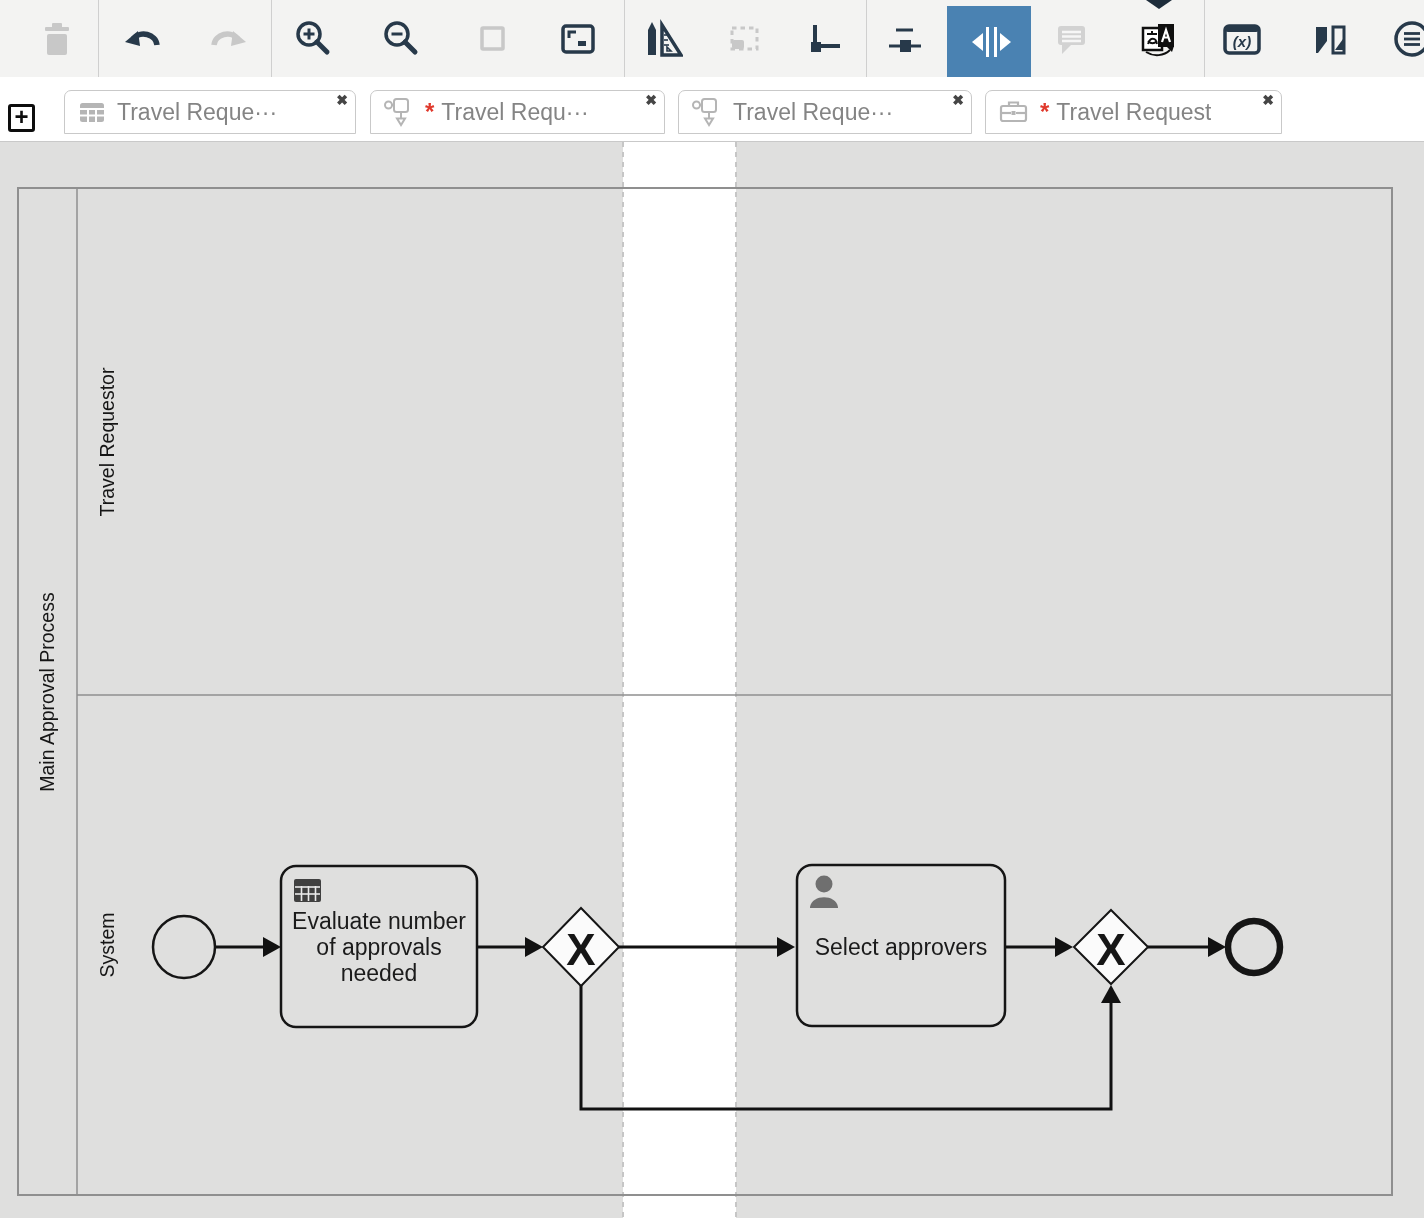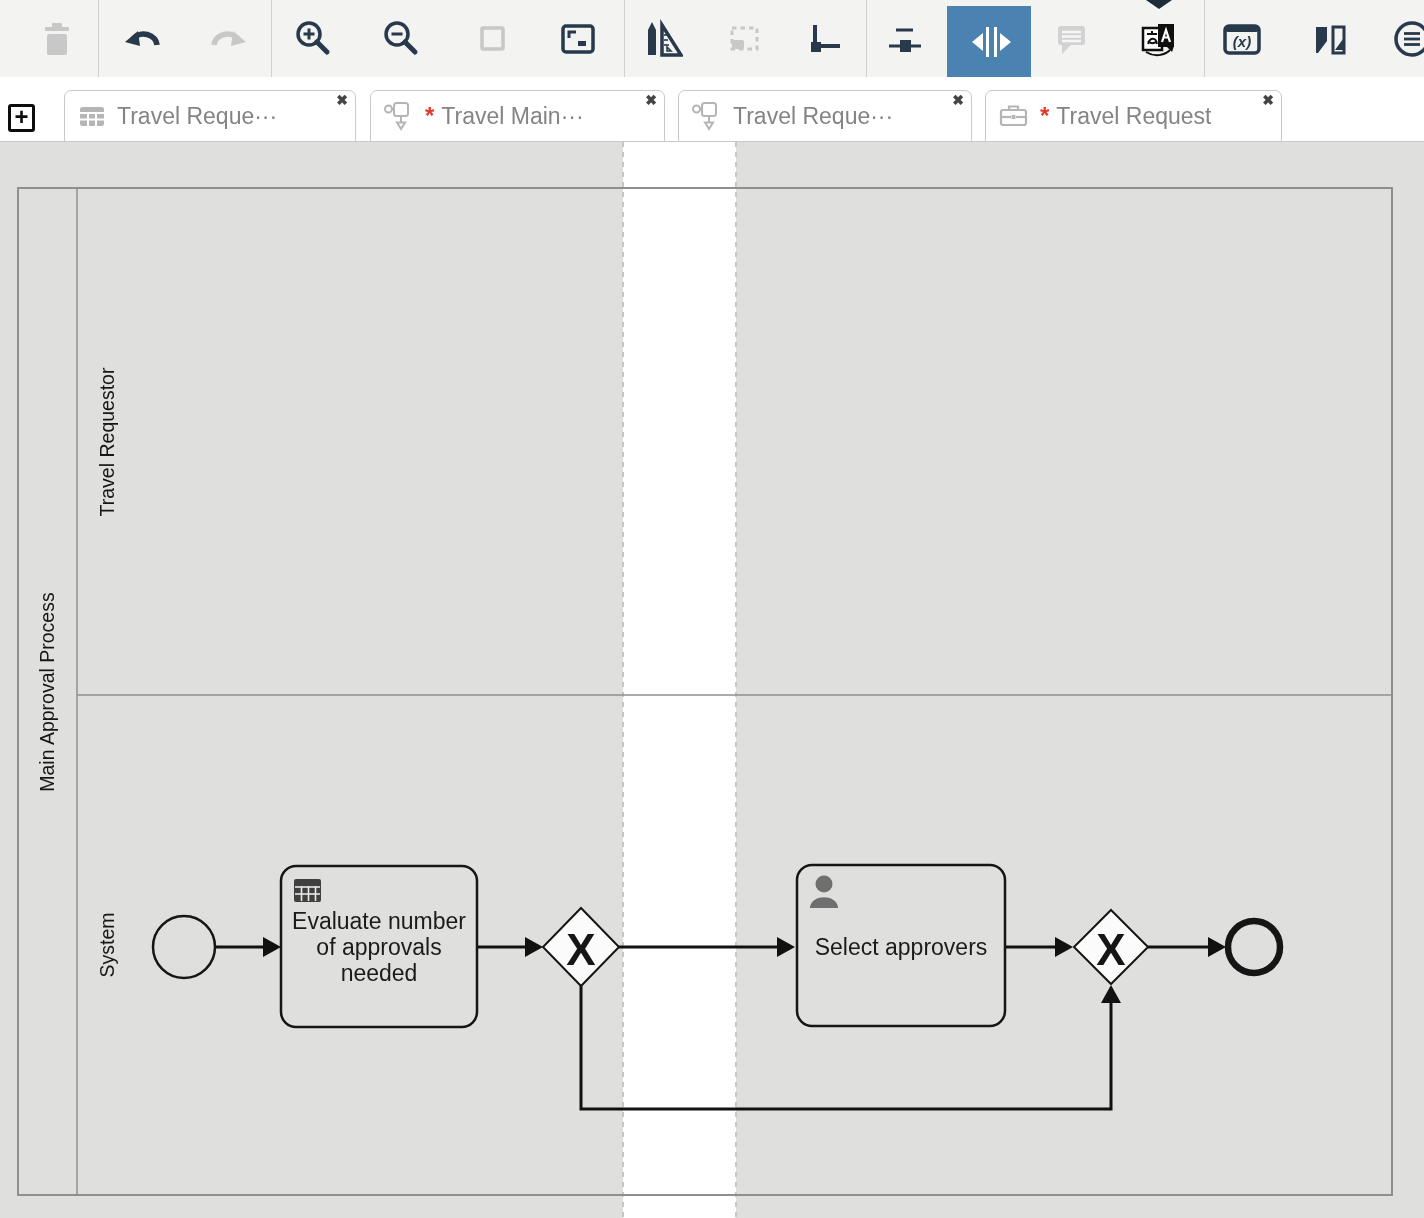--- a/index.html
+++ b/index.html
@@ -18,21 +18,21 @@
               border-left:13px solid transparent;border-right:13px solid transparent;
               border-top:9px solid #1d2c3b;}
 
   
   .tabbar{position:absolute;left:0;top:77px;width:1424px;height:65px;
           background:#ffffff;border-bottom:1px solid #c9c9c9;box-sizing:border-box;}
   .newtab{position:absolute;left:8px;top:27px;width:27px;height:28px;
           border:3px solid #0d0d0d;border-radius:3px;box-sizing:border-box;
           font-size:24px;font-weight:bold;color:#0d0d0d;line-height:20px;
           text-align:center;cursor:pointer;background:#fff;}
-  .tab{position:absolute;top:13px;height:52px;background:#fff;
+  .tab{position:absolute;top:13px;height:44px;background:#fff;
        border:1px solid #c9c9c9;border-radius:7px 7px 0 0;box-sizing:border-box;
        display:flex;align-items:center;padding-left:13px;cursor:pointer;}
   .tab .ticon{flex:0 0 auto;margin-right:11px;}
   .tab .tlabel{font-size:23px;color:#848484;white-space:nowrap;overflow:hidden;}
   .tab .dirty{font-size:24px;color:#e0392c;margin-right:7px;font-weight:bold;}
   .tab .tclose{position:absolute;top:1px;right:7px;font-size:14px;
                color:#454545;font-weight:bold;cursor:pointer;line-height:16px;}
 
   
   .canvas{position:absolute;left:0;top:142px;width:1424px;height:1076px;
@@ -221,21 +221,21 @@
       <svg class="ticon" width="30" height="32" viewBox="0 0 30 32">
         <g stroke="#b5b5b5" stroke-width="2" fill="none">
           <circle cx="4.5" cy="9" r="3.5"></circle>
           <rect x="10" y="3" width="14" height="13" rx="2.5"></rect>
           <line x1="8" y1="9" x2="10" y2="9"></line>
           <line x1="17" y1="16" x2="17" y2="22"></line>
           <polygon points="17,29 13,22.5 21,22.5"></polygon>
           </g>
         </svg>
       <span class="dirty">*</span>
-      <span class="tlabel">Travel Main···</span>
+      <span class="tlabel">Travel Requ···</span>
       <span class="tclose">✖</span>
     </div>
 
     <div class="tab" style="left:678px;width:294px">
       <svg class="ticon" width="30" height="32" viewBox="0 0 30 32">
         <g stroke="#b5b5b5" stroke-width="2" fill="none">
           <circle cx="4.5" cy="9" r="3.5"></circle>
           <rect x="10" y="3" width="14" height="13" rx="2.5"></rect>
           <line x1="8" y1="9" x2="10" y2="9"></line>
           <line x1="17" y1="16" x2="17" y2="22"></line>

